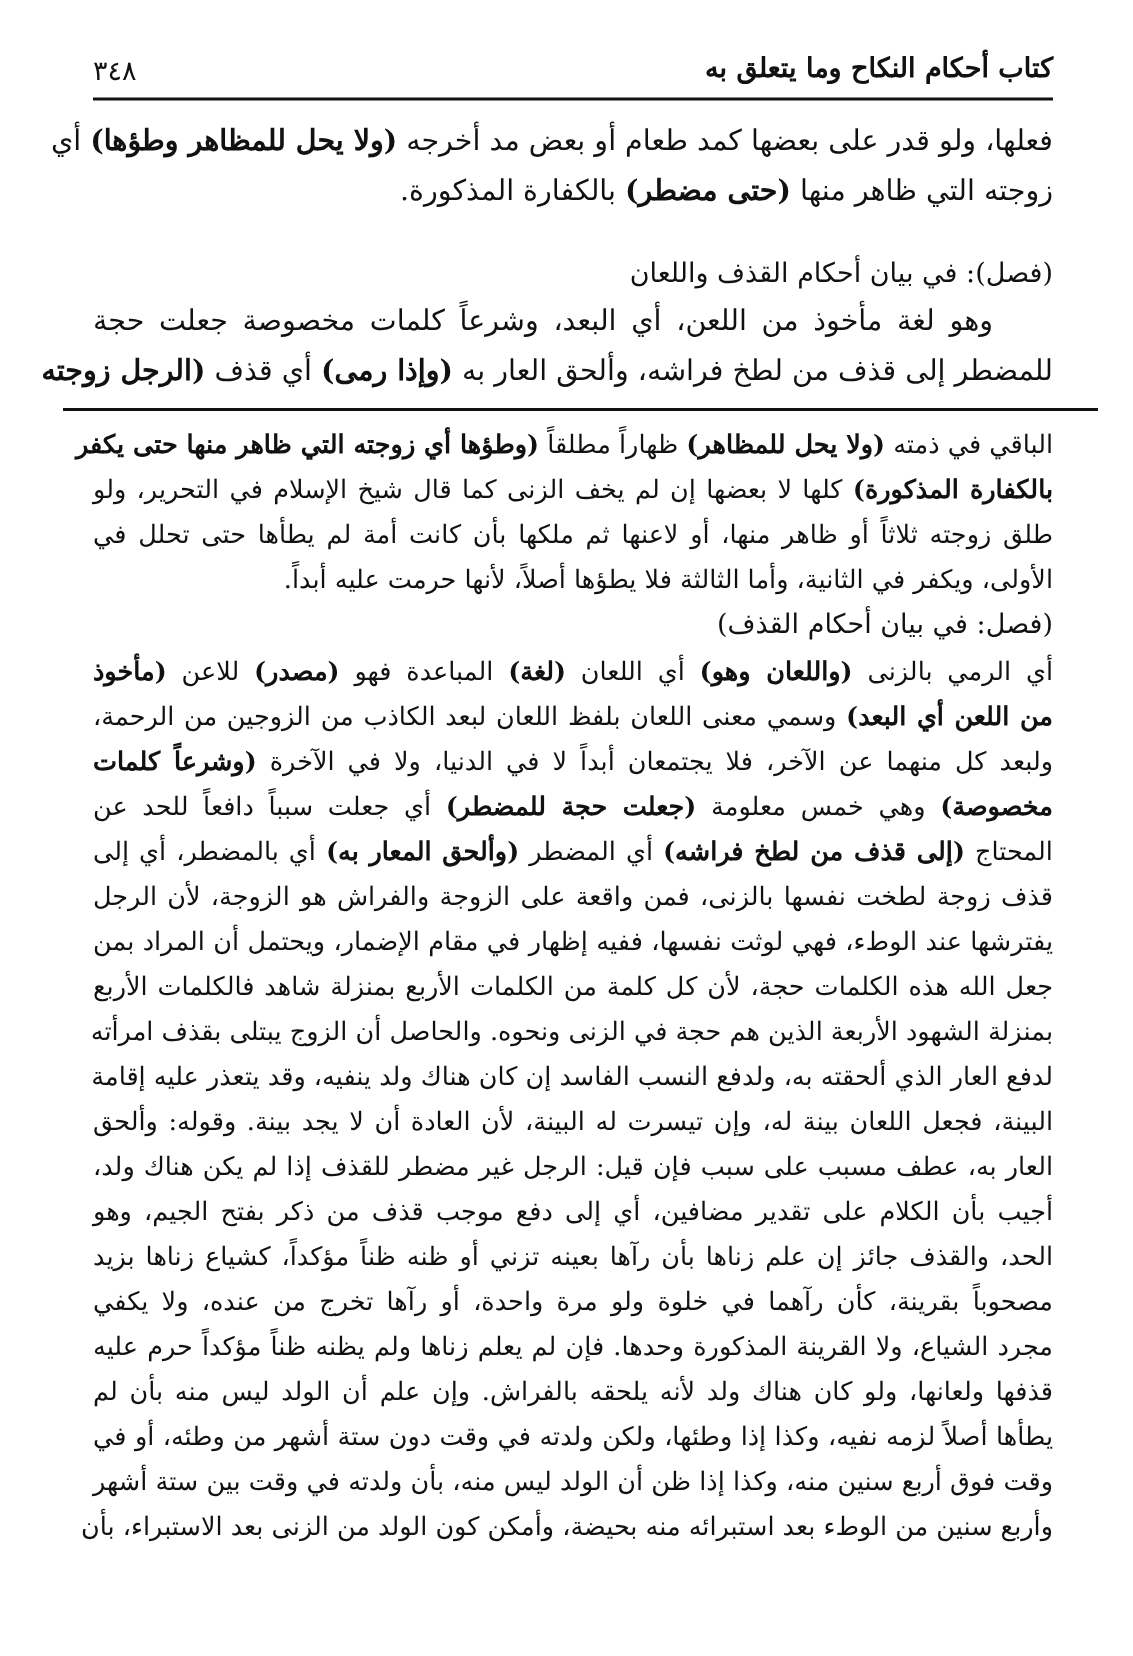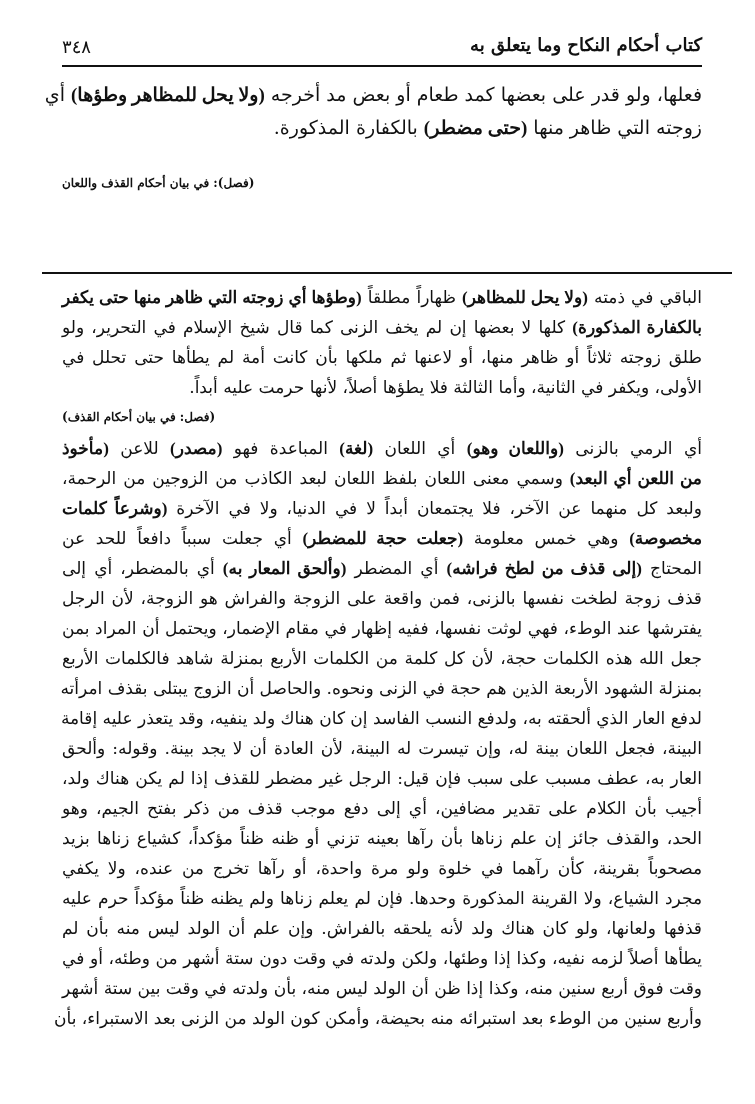--- a/index.html
+++ b/index.html
@@ -9,38 +9,42 @@
   .header { position: absolute; top: 34px; left: 0; right: 0; height: 30px; }
   .page-number { position: absolute; left: 0; top: 2px; font-size: 18px; font-weight: normal; direction: rtl; }
   .running-title { position: absolute; right: 0; top: 0; font-size: 18px; font-weight: bold; text-align: center; }
   .header-rule { position: absolute; top: 65px; left: 0; right: 0; height: 2px; background: #111; }
   .footnote-rule { position: absolute; top: 272px; left: -20px; right: -30px; height: 2px; background: #111; }
   .block { position: absolute; left: 0; right: 0; }
   .line { display: block; text-align: justify; text-align-last: justify; white-space: nowrap; height: 30px; line-height: 30px; font-size: 17px; }
   .line.last { text-align-last: right; }
   .line.indent { padding-right: 40px; }
   .line.main { font-size: 19px; height: 33px; line-height: 33px; }
-  .b { font-weight: bold; font-family: Liberation Serif, serif; }
-  .heading { text-align: left; font-weight: bold; font-size: 12px; height: 30px; line-height: 30px; }
+  .b { font-weight: bold; }
+  .heading { text-align: right; font-weight: normal; font-size: 18px; height: 30px; line-height: 30px; }
 </style>
 </head>
 <body>
 
 <div class="page">
   <div class="header">
     <span class="running-title">كتاب أحكام النكاح وما يتعلق به</span>
     <span class="page-number">٣٤٨</span>
   </div>
   <div class="header-rule"></div>
 
   <div class="block" style="top:78px;">
       <span class="line main"><span>فعلها، ولو قدر على بعضها كمد طعام أو بعض مد أخرجه </span><span class="b">(ولا يحل للمظاهر وطؤها)</span><span> أي</span></span>
       <span class="line main last"><span>زوجته التي ظاهر منها </span><span class="b">(حتى مضطر)</span><span> بالكفارة المذكورة.</span></span>
     </div>
   <div class="block heading" style="top:168px;">(فصل): في بيان أحكام القذف واللعان</div>
+  <div class="block" style="top:198px;">
+      <span class="line main indent"><span>وهو لغة مأخوذ من اللعن، أي البعد، وشرعاً كلمات مخصوصة جعلت حجة</span></span>
+      <span class="line main last"><span>للمضطر إلى قذف من لطخ فراشه، وألحق العار به </span><span class="b">(وإذا رمى)</span><span> أي قذف </span><span class="b">(الرجل زوجته</span></span>
+    </div>
 
   <div class="footnote-rule"></div>
 
   <div class="block" style="top:282px;">
       <span class="line"><span>الباقي في ذمته </span><span class="b">(ولا يحل للمظاهر)</span><span> ظهاراً مطلقاً </span><span class="b">(وطؤها أي زوجته التي ظاهر منها حتى يكفر</span></span>
       <span class="line"><span class="b">بالكفارة المذكورة)</span><span> كلها لا بعضها إن لم يخف الزنى كما قال شيخ الإسلام في التحرير، ولو</span></span>
       <span class="line"><span>طلق زوجته ثلاثاً أو ظاهر منها، أو لاعنها ثم ملكها بأن كانت أمة لم يطأها حتى تحلل في</span></span>
       <span class="line last"><span>الأولى، ويكفر في الثانية، وأما الثالثة فلا يطؤها أصلاً، لأنها حرمت عليه أبداً.</span></span>
     </div>
   <div class="block heading" style="top:402px;">(فصل: في بيان أحكام القذف)</div>

